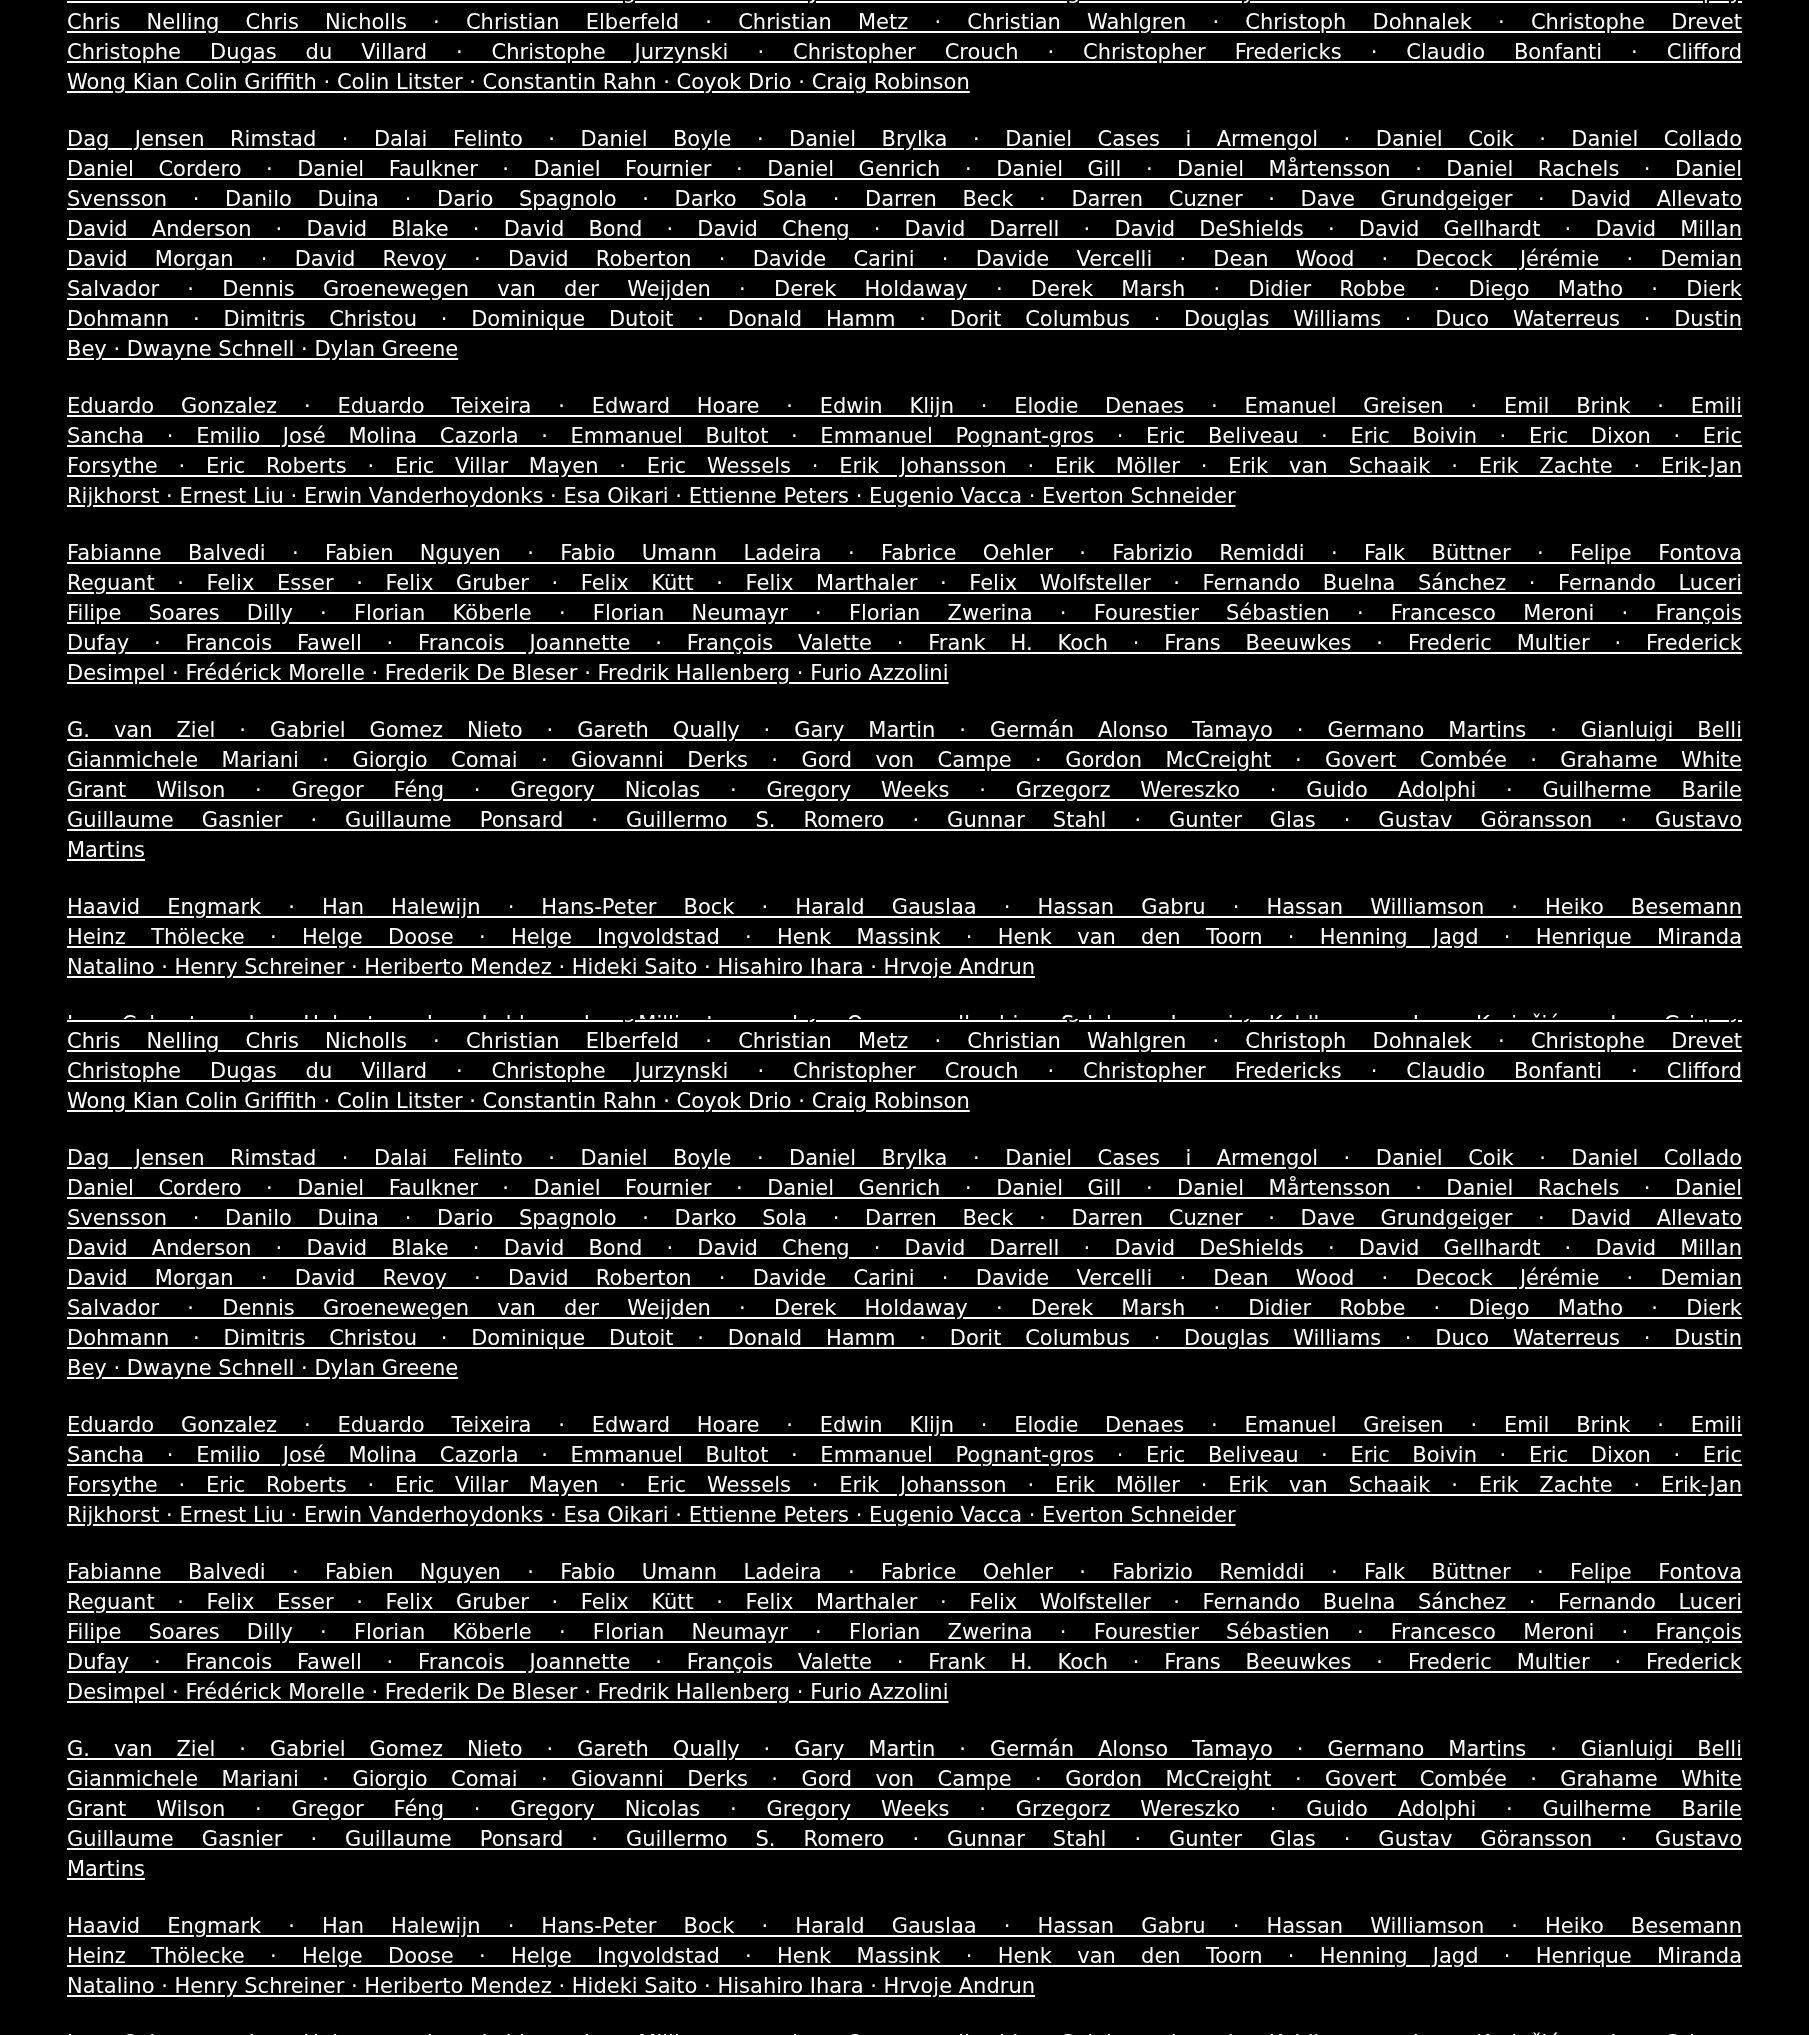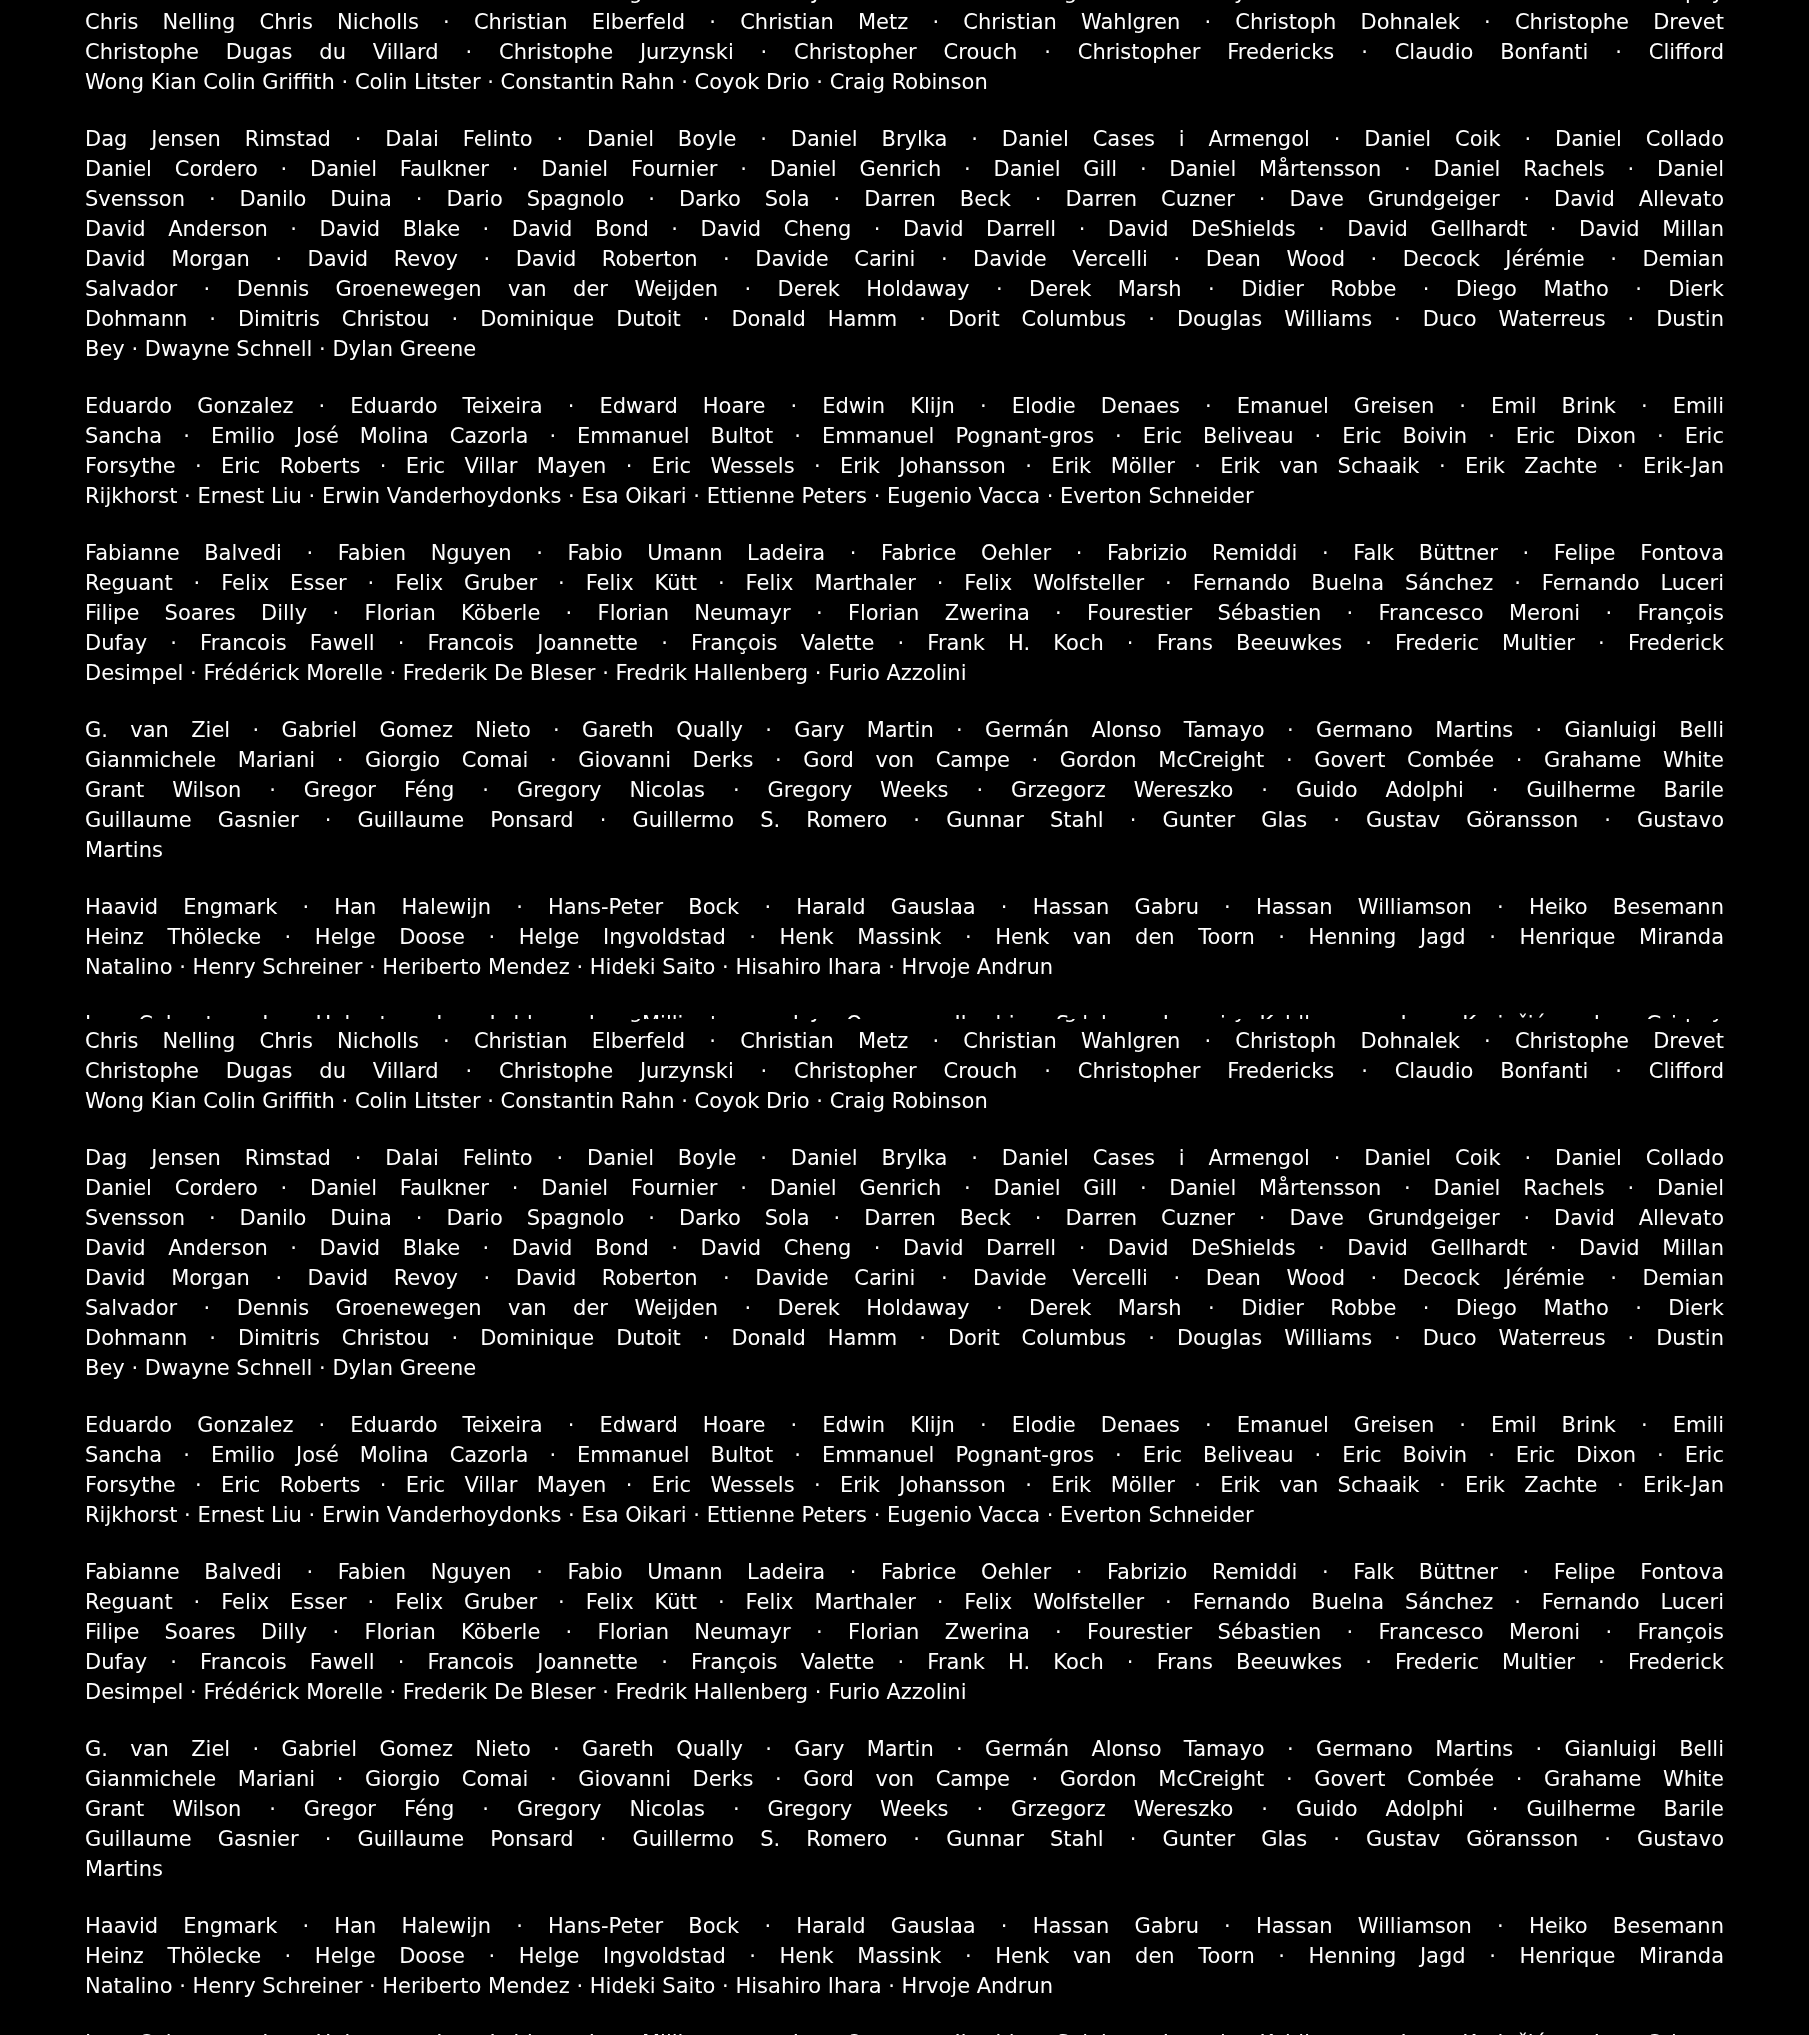--- a/index.html
+++ b/index.html
@@ -16,22 +16,23 @@
   #credits-viewport {
     width: 1809px;
     height: 2035px;
     overflow: hidden;
     background: #000000;
     color: #ffffff;
   }
   .tile {
     height: 1019px;
     overflow: hidden;
-    padding: 0 85px;
+    padding: 0 67px;
     box-sizing: border-box;
+    text-decoration: underline;
   }
   .tile-inner {
     margin-top: -22.6px;
   }
   .para {
     margin: 27px 0 0 0;
   }
   .para.first {
     margin-top: 0;
   }

